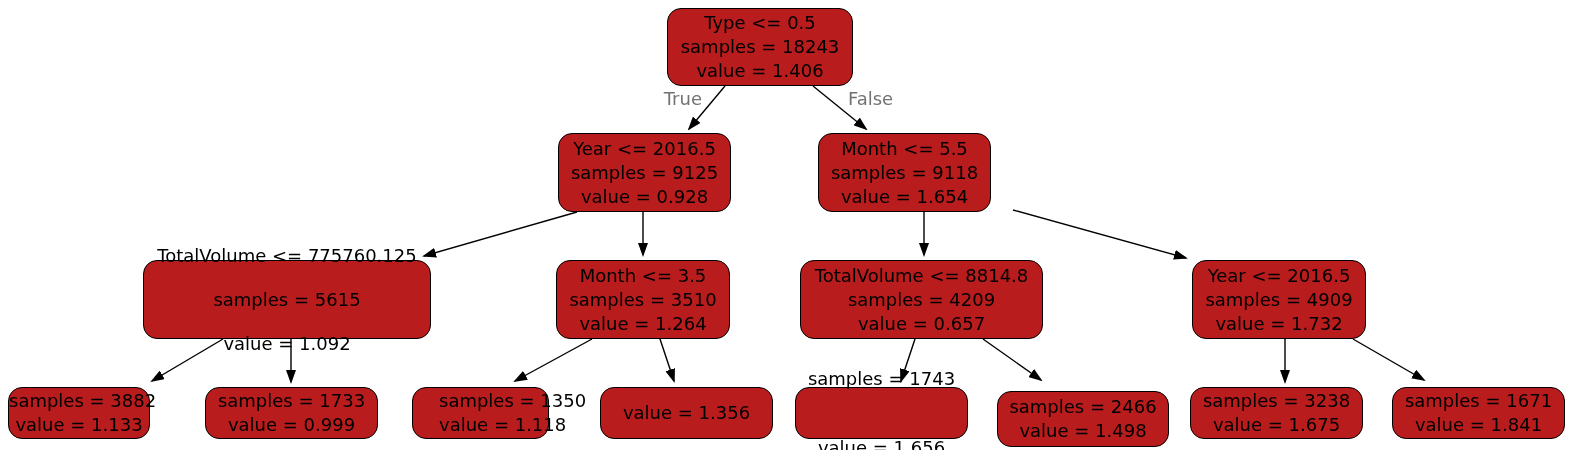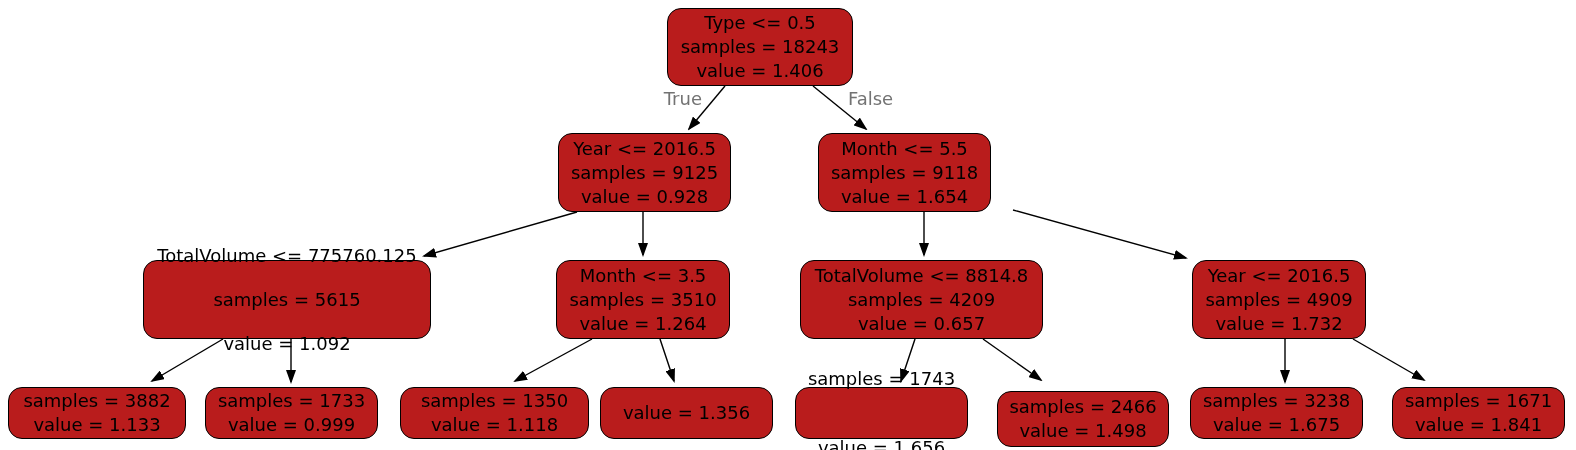--- a/index.html
+++ b/index.html
@@ -107,29 +107,29 @@
     <span>TotalVolume &lt;= 8814.8</span>
     <span>samples = 4209</span>
     <span>value = 0.657</span>
   </div>
   <div class="node" style="left:1192px; top:260px; width:174px; height:79px;">
     <span>Year &lt;= 2016.5</span>
     <span>samples = 4909</span>
     <span>value = 1.732</span>
   </div>
 
-  <div class="node" style="left:8px; top:387px; width:178px; height:52px;">
+  <div class="node" style="left:8px; top:387px; width:142px; height:52px;">
     <span>samples = 3882</span>
     <span>value = 1.133</span>
   </div>
   <div class="node" style="left:205px; top:387px; width:173px; height:52px;">
     <span>samples = 1733</span>
     <span>value = 0.999</span>
   </div>
-  <div class="node" style="left:400px; top:387px; width:189px; height:52px;">
+  <div class="node" style="left:412px; top:387px; width:137px; height:52px;padding-left:26px;">
     <span>samples = 1350</span>
     <span>value = 1.118</span>
   </div>
   <div class="node" style="left:600px; top:387px; width:173px; height:52px;">
     <span>value = 1.356</span>
   </div>
   <div class="node" style="left:795px; top:387px; width:173px; height:52px;gap:45px;">
     <span>samples = 1743</span>
     <span>value = 1.656</span>
   </div>

